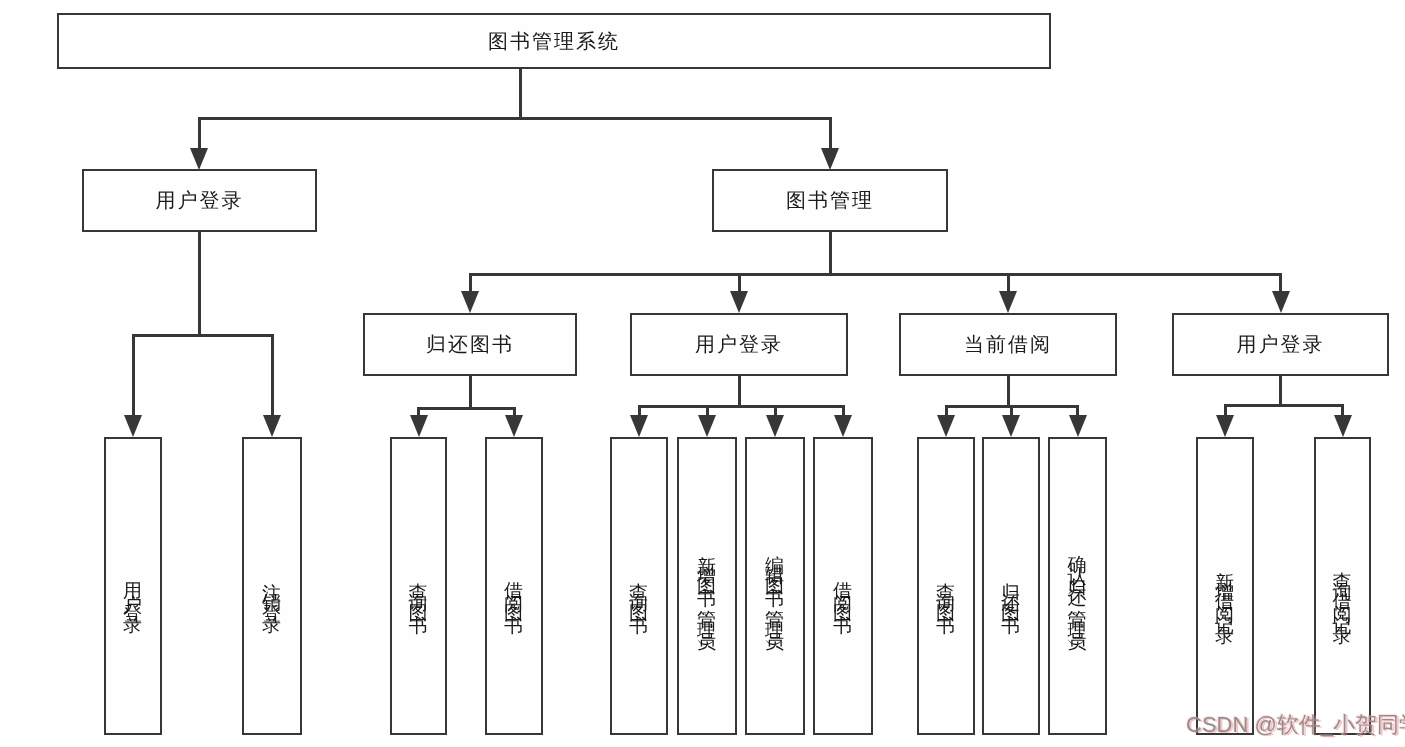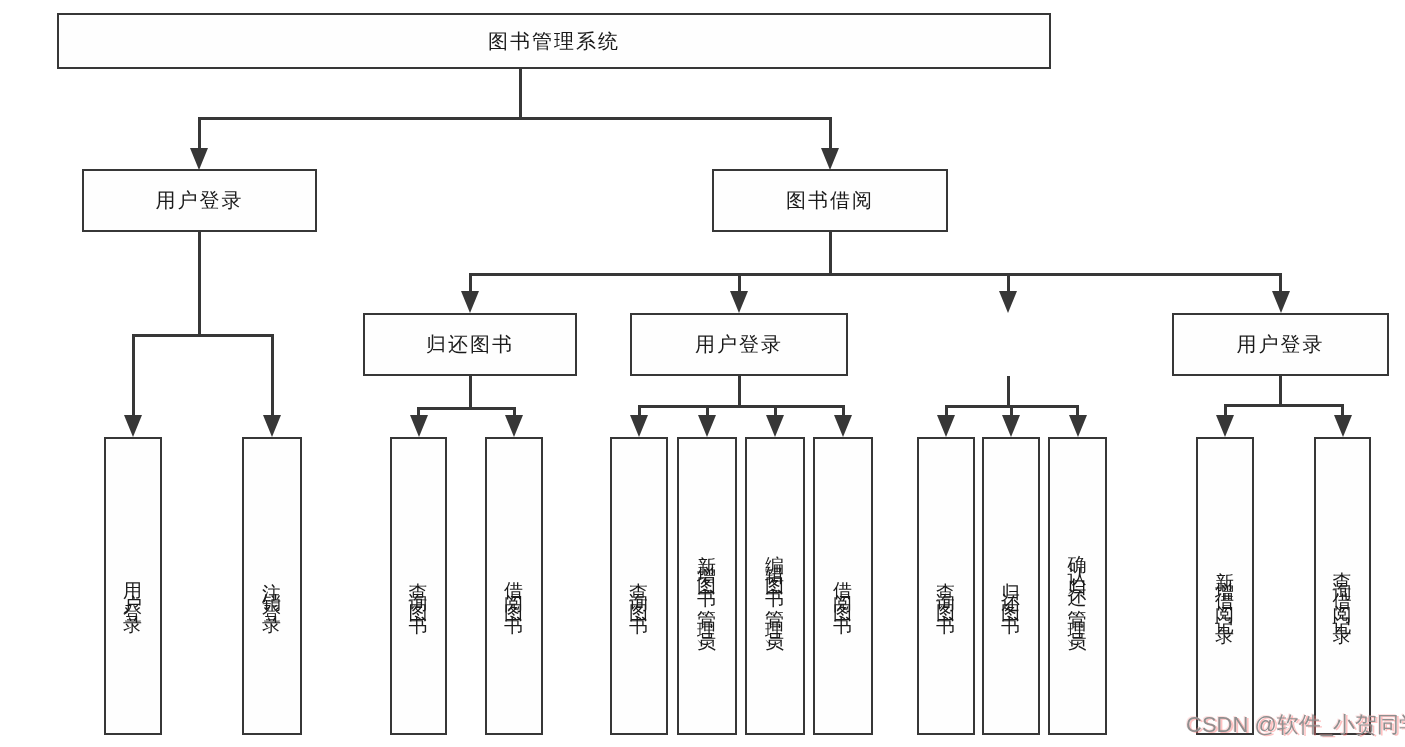--- a/index.html
+++ b/index.html
@@ -99,31 +99,34 @@
 
   <div class="box" style="left:14px;top:13px;width:994px;height:56px;border-width:2px;margin-left:43px;">
     <span>图书管理系统</span>
   </div>
 
   <div class="box" style="left:82px;top:169px;width:235px;height:63px;">
     <span>用户登录</span>
   </div>
 
   <div class="box" style="left:712px;top:169px;width:236px;height:63px;">
-    <span>图书借阅</span>
+    <span>图书管理</span>
   </div>
 
   <div class="box" style="left:363px;top:313px;width:214px;height:63px;">
     <span>归还图书</span>
   </div>
 
   <div class="box" style="left:630px;top:313px;width:218px;height:63px;">
     <span>用户登录</span>
   </div>
 
+  <div class="box" style="left:899px;top:313px;width:218px;height:63px;">
+    <span>当前借阅</span>
+  </div>
 
   <div class="box" style="left:1172px;top:313px;width:217px;height:63px;">
     <span>用户登录</span>
   </div>
 
   <div class="box vbox" style="left:104px;top:437px;width:58px;height:298px;">
     <span>用户登录</span>
   </div>
 
   <div class="box vbox" style="left:242px;top:437px;width:60px;height:298px;">

